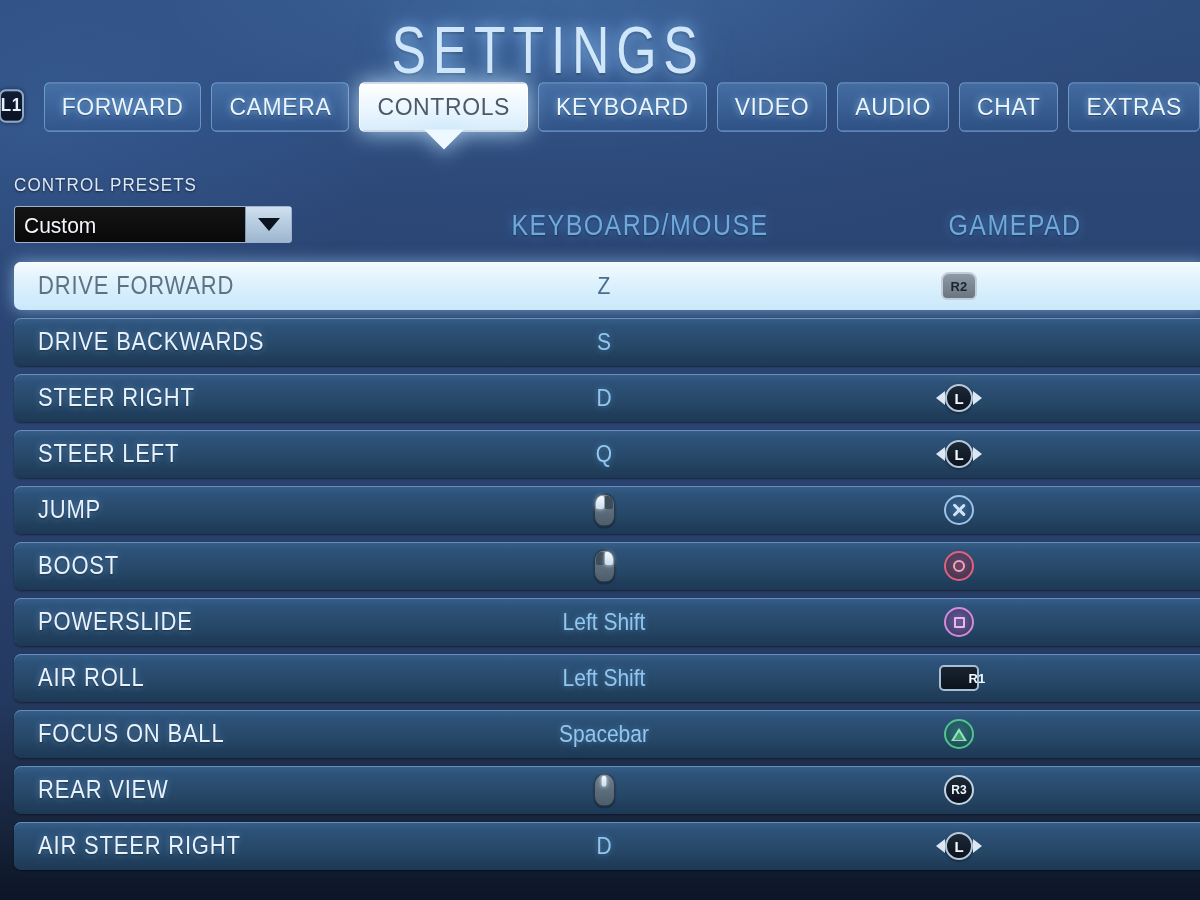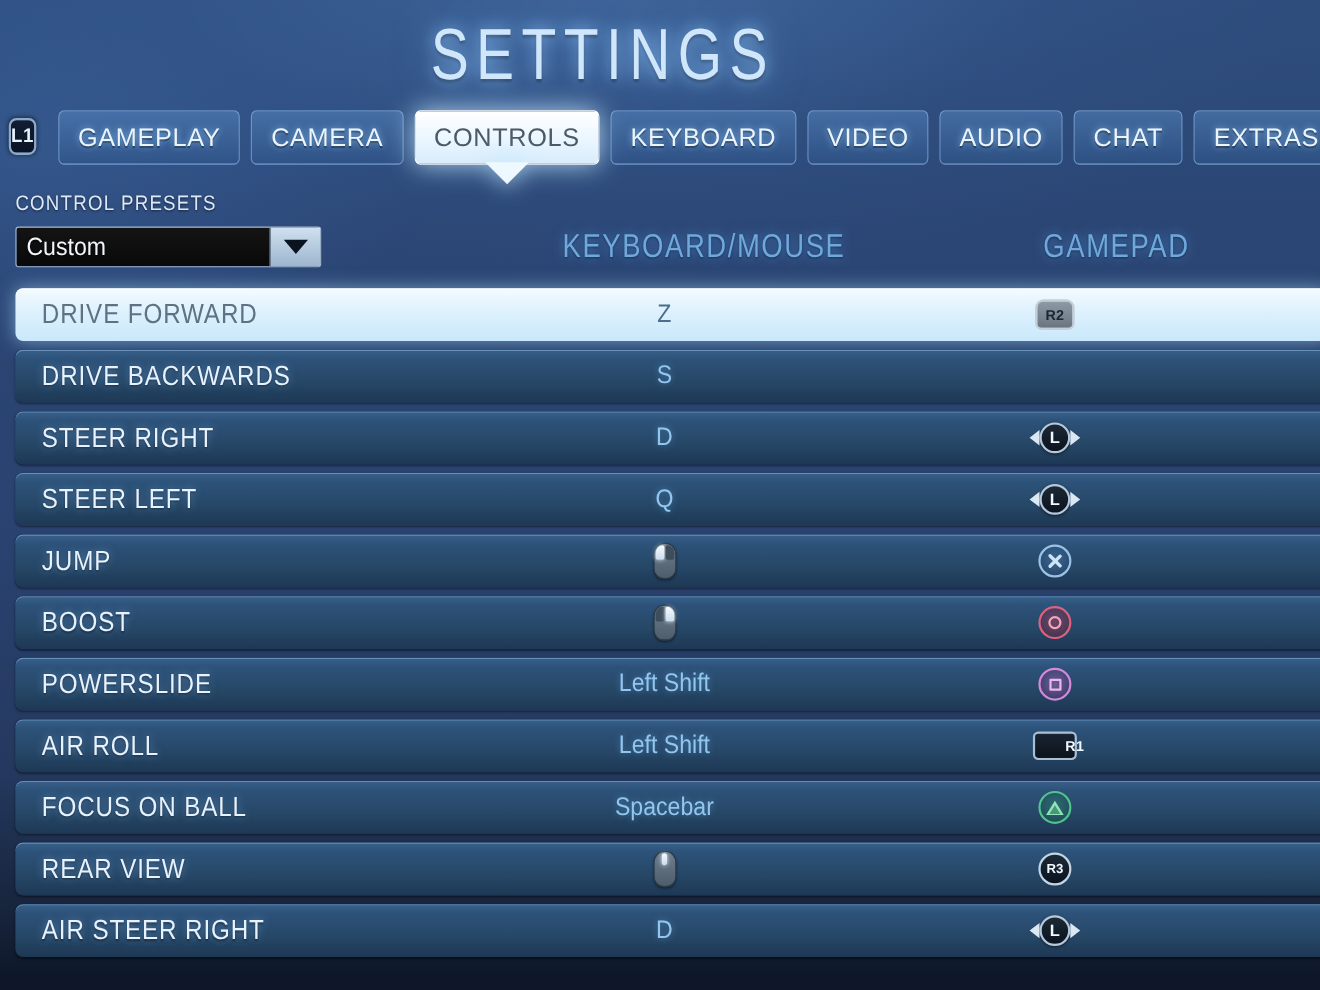--- a/index.html
+++ b/index.html
@@ -26,22 +26,22 @@
     font-size:54px; letter-spacing:7px; font-weight:400;
     color:#cfe6fb;
     text-shadow:0 0 14px rgba(150,205,255,0.85), 0 0 34px rgba(110,180,255,0.55), 0 2px 2px rgba(0,0,0,0.35);
     transform:scaleY(1.22) scaleX(0.96);
     transform-origin:center top;
     font-family:"Liberation Sans", sans-serif;
   }
 
   
   .tabbar {
-    position:absolute; top:104px; left:0; width:1200px; height:48px;
-    display:flex; align-items:flex-start;
+    position:absolute; top:86px; left:0; width:1200px; height:48px;
+    display:flex; align-items:flex-start;justify-content:flex-end;
   }
   .l1-badge {
     margin-left:8px; margin-top:4px;
     width:42px; height:32px; border-radius:7px;
     background:linear-gradient(180deg,#121d33 0%, #0a1324 100%);
     border:2px solid #8fa8c8;
     box-shadow:0 0 4px rgba(0,0,0,0.5);
     display:flex; align-items:center; justify-content:center;
     color:#e8f2ff; font-size:17px; font-weight:bold; letter-spacing:0.5px;
     transform:scaleY(1.05);
@@ -253,21 +253,21 @@
 <div id="screen">
 
   <div class="title-wrap">
     <span class="title">SETTINGS</span>
   </div>
 
   <div class="tabbar">
     <div class="l1-badge">L1</div>
     <div class="tabs" id="tabs-container">
         <div class="tab">
-          <span class="lbl">GAMEPLAY</span>
+          <span class="lbl">FORWARD</span>
         </div>
         <div class="tab">
           <span class="lbl">CAMERA</span>
         </div>
         <div class="tab active">
           <span class="lbl">CONTROLS</span>
         </div>
         <div class="tab">
           <span class="lbl">KEYBOARD</span>
         </div>

